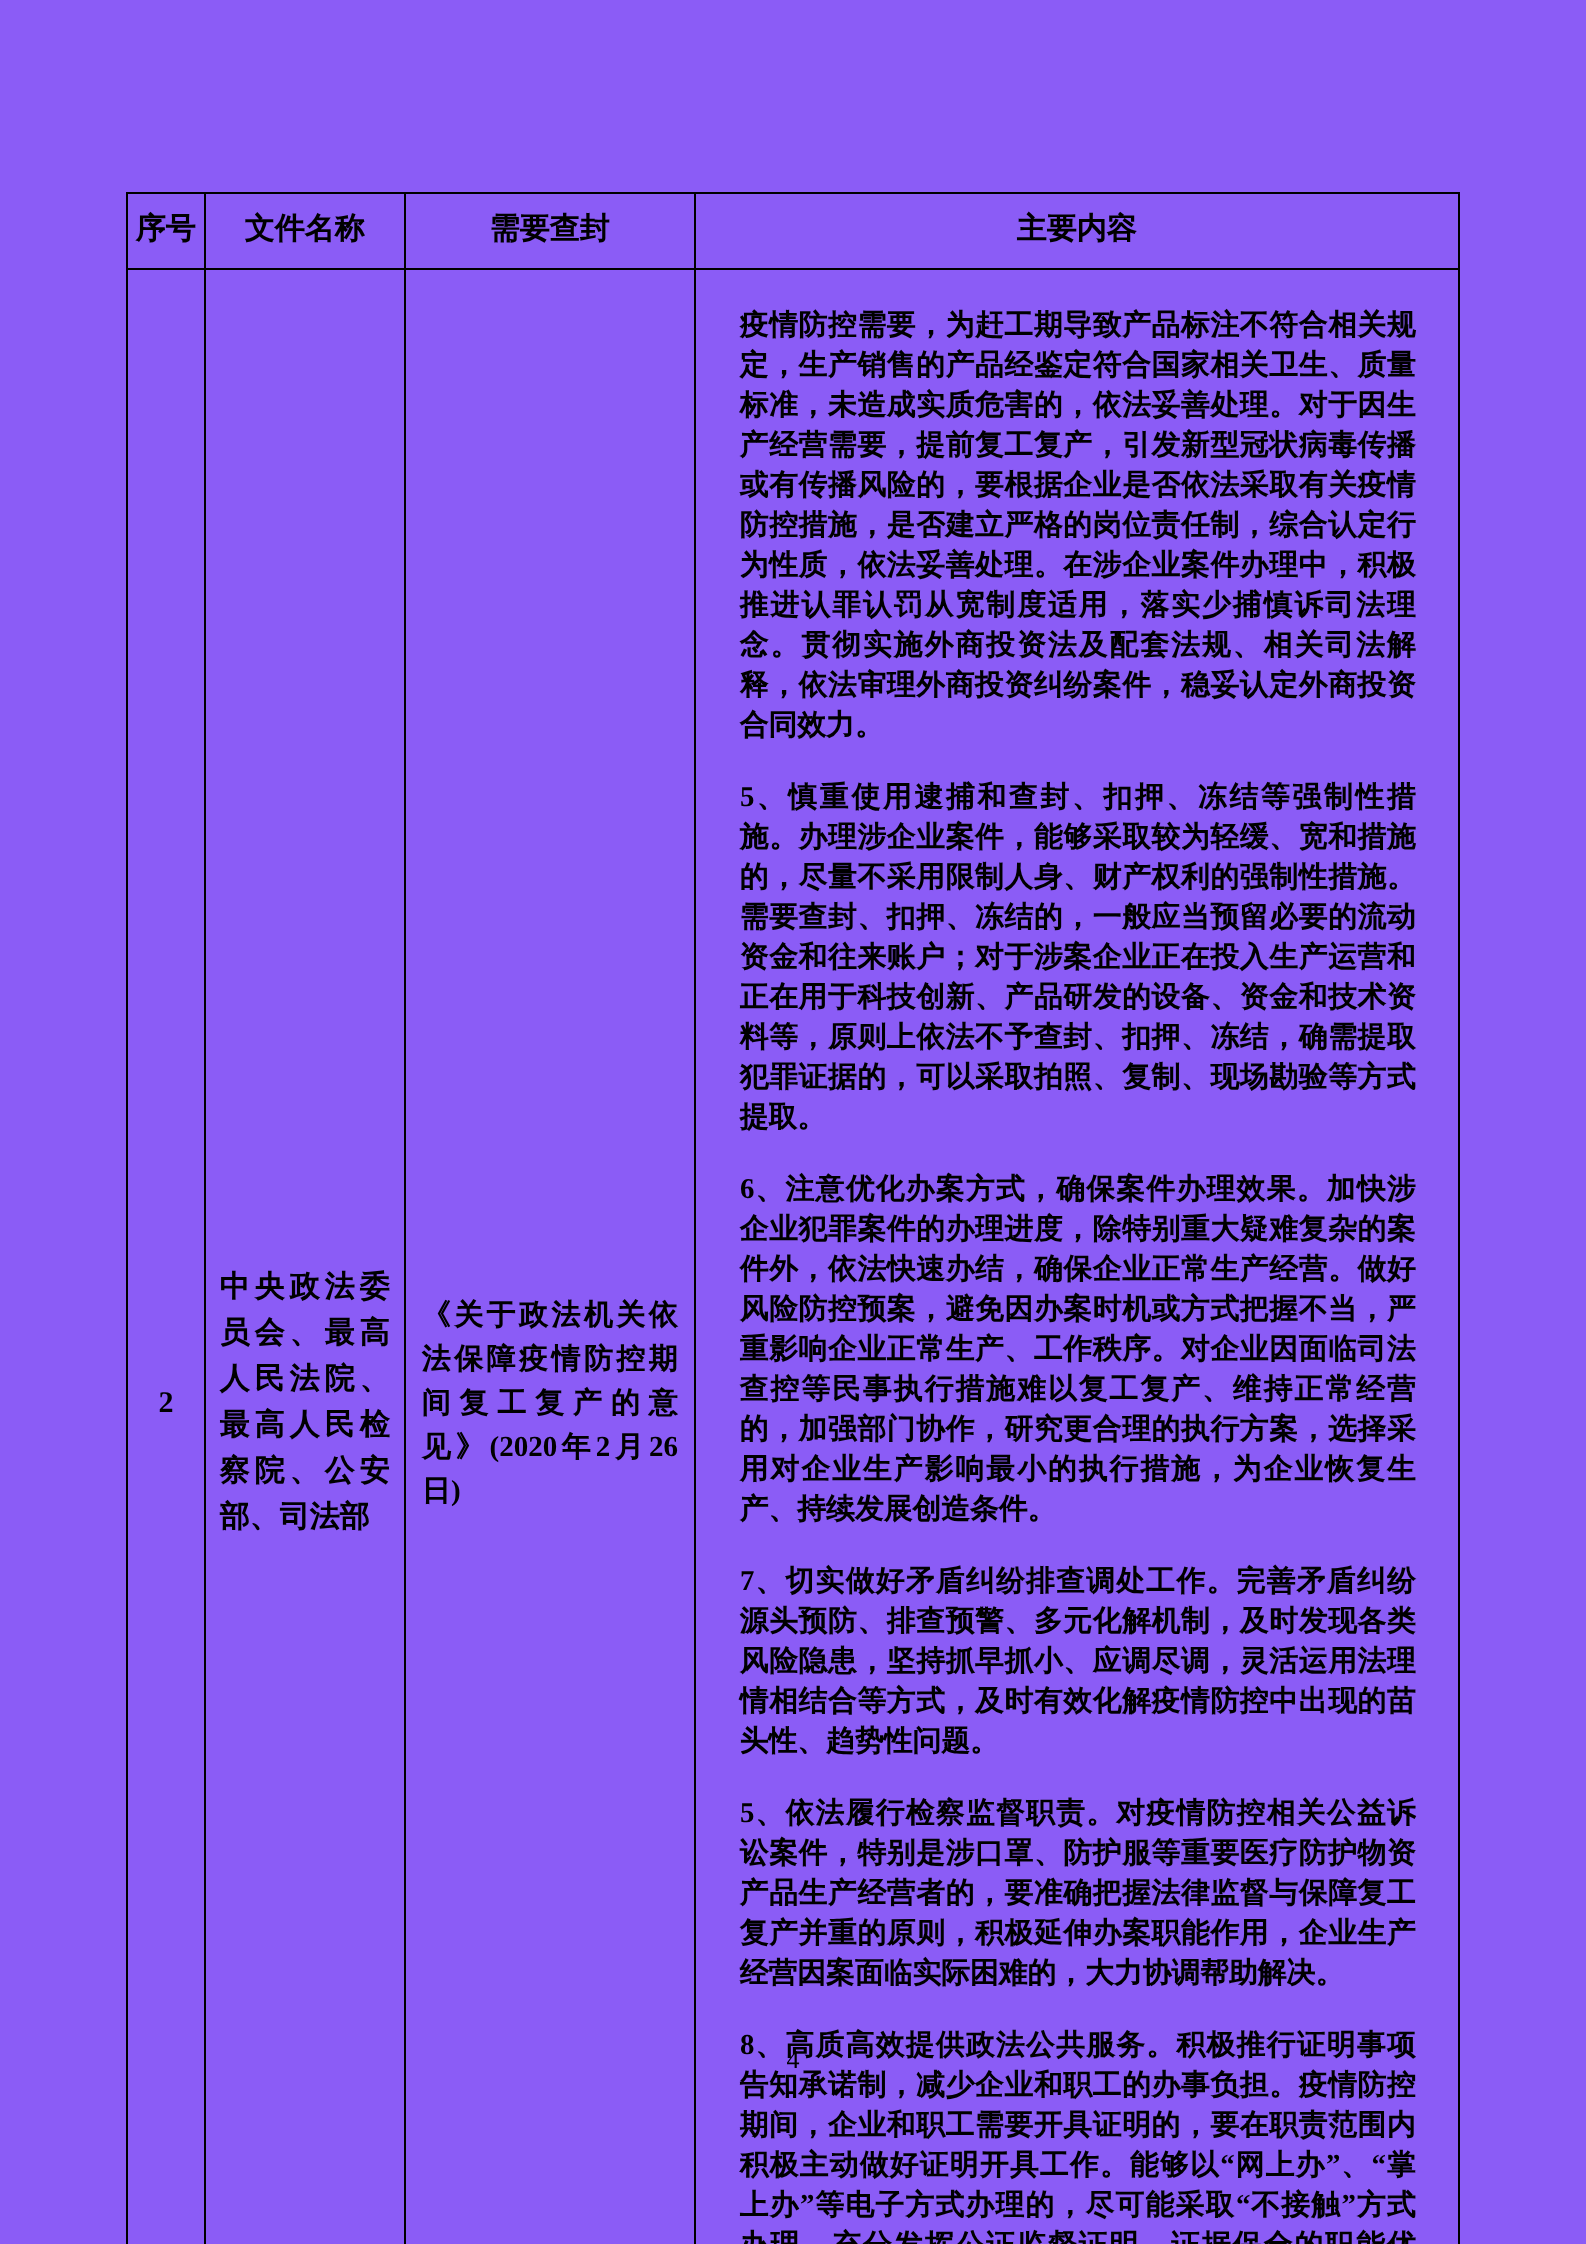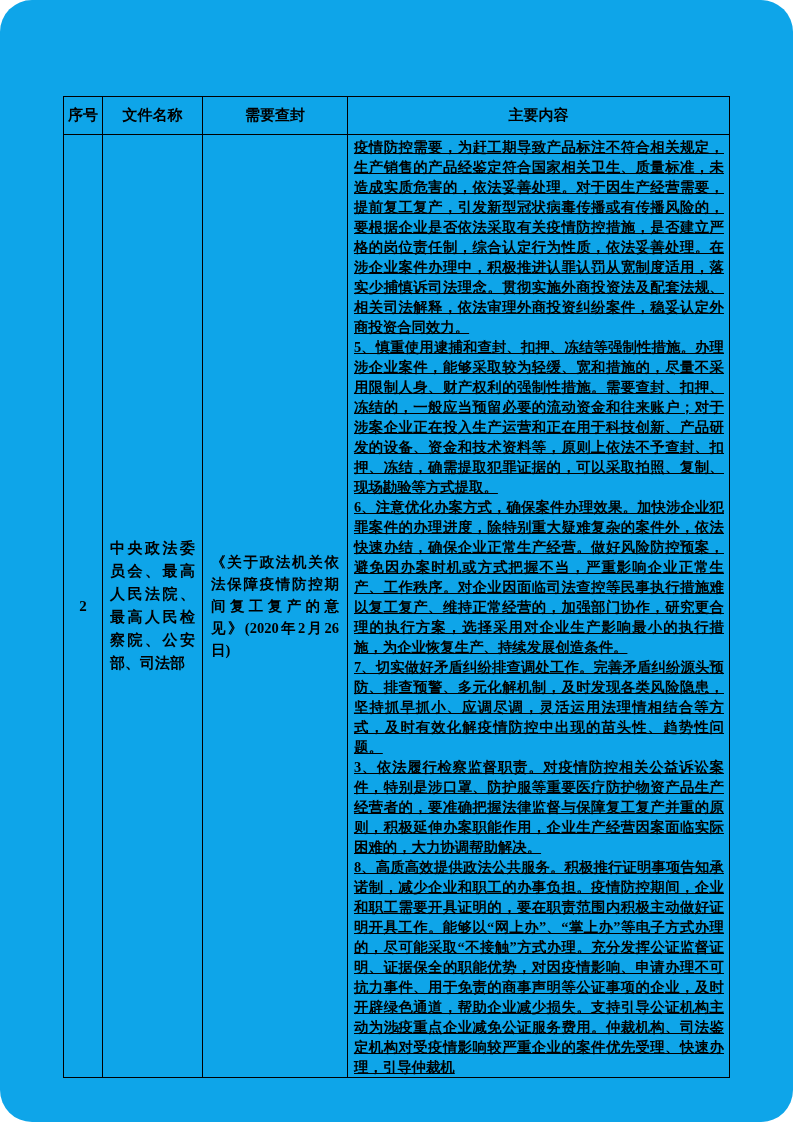--- a/index.html
+++ b/index.html
@@ -1,25 +1,24 @@
 <!DOCTYPE html>
 <html><head>
 <meta charset="utf-8">
 <style>
   * { box-sizing: border-box; }
   html, body { margin: 0; padding: 0; background: #ffffff; }
   .page {
     position: relative;
     width: 793px;
     height: 1122px;
-    background: #0ea5e9;
+    background: #8b5cf6;
     font-family: "Liberation Serif", "DejaVu Serif", serif;
     color: #000000;
     overflow: hidden;
-    border-radius: 32px;
   }
   table.doc-table {
     position: absolute;
     left: 63px;
     top: 96px;
     width: 666px;
     border-collapse: collapse;
     table-layout: fixed;
   }
   .doc-table th, .doc-table td {
@@ -62,25 +61,24 @@
     text-align: justify;
     text-justify: inter-ideograph;
   }
   td.cell-content {
     vertical-align: top;
     padding: 2px 5px 0 6px;
     font-size: 14.4px;
     line-height: 20px;
   }
   td.cell-content p {
-    margin: 0;
+    margin: 16px;
     text-align: justify;
     text-justify: inter-ideograph;
     word-break: break-all;
-    text-decoration: underline;
   }
   .page-number {
     position: absolute;
     left: 0;
     right: 0;
     top: 1022px;
     text-align: center;
     font-size: 13px;
     color: #000000;
   }
@@ -108,21 +106,21 @@
     <tbody>
       <tr class="body-row">
         <td class="cell-seq">2</td>
         <td class="cell-agency">中央政法委员会、最高人民法院、最高人民检察院、公安部、司法部</td>
         <td class="cell-doc">《关于政法机关依法保障疫情防控期间复工复产的意见》(2020年2月26日)</td>
         <td class="cell-content">
           <p>疫情防控需要，为赶工期导致产品标注不符合相关规定，生产销售的产品经鉴定符合国家相关卫生、质量标准，未造成实质危害的，依法妥善处理。对于因生产经营需要，提前复工复产，引发新型冠状病毒传播或有传播风险的，要根据企业是否依法采取有关疫情防控措施，是否建立严格的岗位责任制，综合认定行为性质，依法妥善处理。在涉企业案件办理中，积极推进认罪认罚从宽制度适用，落实少捕慎诉司法理念。贯彻实施外商投资法及配套法规、相关司法解释，依法审理外商投资纠纷案件，稳妥认定外商投资合同效力。</p>
           <p>5、慎重使用逮捕和查封、扣押、冻结等强制性措施。办理涉企业案件，能够采取较为轻缓、宽和措施的，尽量不采用限制人身、财产权利的强制性措施。需要查封、扣押、冻结的，一般应当预留必要的流动资金和往来账户；对于涉案企业正在投入生产运营和正在用于科技创新、产品研发的设备、资金和技术资料等，原则上依法不予查封、扣押、冻结，确需提取犯罪证据的，可以采取拍照、复制、现场勘验等方式提取。</p>
           <p>6、注意优化办案方式，确保案件办理效果。加快涉企业犯罪案件的办理进度，除特别重大疑难复杂的案件外，依法快速办结，确保企业正常生产经营。做好风险防控预案，避免因办案时机或方式把握不当，严重影响企业正常生产、工作秩序。对企业因面临司法查控等民事执行措施难以复工复产、维持正常经营的，加强部门协作，研究更合理的执行方案，选择采用对企业生产影响最小的执行措施，为企业恢复生产、持续发展创造条件。</p>
           <p>7、切实做好矛盾纠纷排查调处工作。完善矛盾纠纷源头预防、排查预警、多元化解机制，及时发现各类风险隐患，坚持抓早抓小、应调尽调，灵活运用法理情相结合等方式，及时有效化解疫情防控中出现的苗头性、趋势性问题。</p>
-          <p>3、依法履行检察监督职责。对疫情防控相关公益诉讼案件，特别是涉口罩、防护服等重要医疗防护物资产品生产经营者的，要准确把握法律监督与保障复工复产并重的原则，积极延伸办案职能作用，企业生产经营因案面临实际困难的，大力协调帮助解决。</p>
+          <p>5、依法履行检察监督职责。对疫情防控相关公益诉讼案件，特别是涉口罩、防护服等重要医疗防护物资产品生产经营者的，要准确把握法律监督与保障复工复产并重的原则，积极延伸办案职能作用，企业生产经营因案面临实际困难的，大力协调帮助解决。</p>
           <p>8、高质高效提供政法公共服务。积极推行证明事项告知承诺制，减少企业和职工的办事负担。疫情防控期间，企业和职工需要开具证明的，要在职责范围内积极主动做好证明开具工作。能够以“网上办”、“掌上办”等电子方式办理的，尽可能采取“不接触”方式办理。充分发挥公证监督证明、证据保全的职能优势，对因疫情影响、申请办理不可抗力事件、用于免责的商事声明等公证事项的企业，及时开辟绿色通道，帮助企业减少损失。支持引导公证机构主动为涉疫重点企业减免公证服务费用。仲裁机构、司法鉴定机构对受疫情影响较严重企业的案件优先受理、快速办理，引导仲裁机</p>
         </td>
       </tr>
     </tbody>
   </table>
 
   <div class="page-number">4</div>
 
 </div>
 

